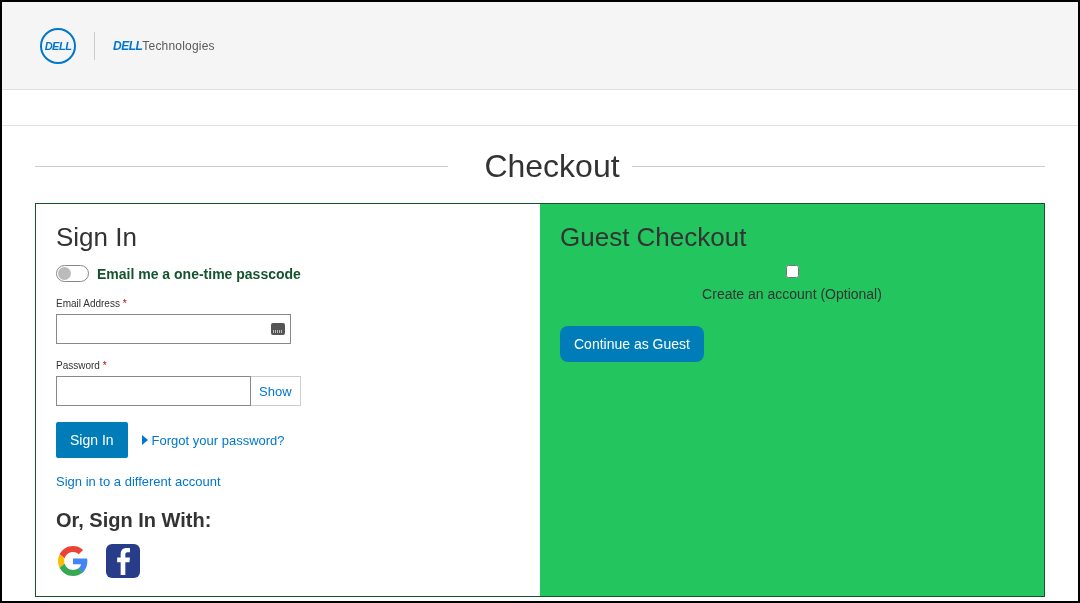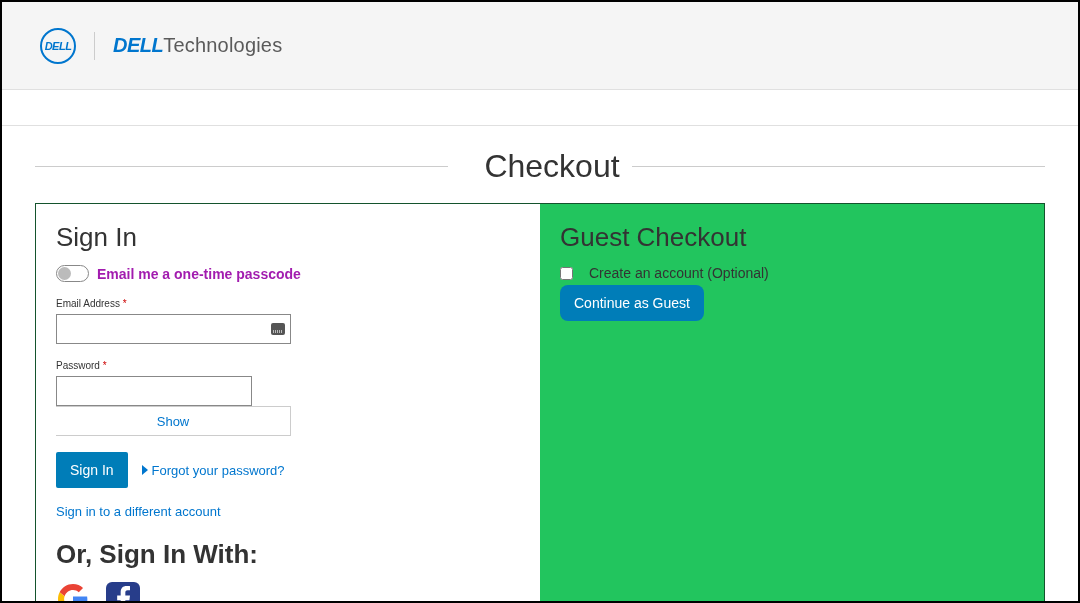--- a/index.html
+++ b/index.html
@@ -37,21 +37,21 @@
       font-weight: bold;
       font-style: italic;
       letter-spacing: -0.5px;
     }
     .header-divider {
       width: 1px;
       height: 28px;
       background: #ccc;
     }
     .dell-tech {
-      font-size: 20px;
+      font-size: 12px;
       color: #0076ce;
       font-weight: 400;
     }
     .dell-tech .bold {
       font-weight: 700;
       font-style: italic;
       letter-spacing: -0.5px;
     }
     .dell-tech .light {
       font-weight: 300;
@@ -121,21 +121,21 @@
       height: 13px;
       border-radius: 50%;
       background: #bbb;
       position: absolute;
       top: 1px;
       left: 1px;
     }
     .toggle-label {
       font-size: 14px;
       font-weight: 600;
-      color: #a21caf;
+      color: #14532d;
     }
     .field-group {
       margin-bottom: 16px;
     }
     .field-label {
       font-size: 10px;
       color: #333;
       margin-bottom: 5px;
       display: block;
     }
@@ -169,21 +169,20 @@
       bottom: 2px;
       left: 2px;
       right: 2px;
       height: 3px;
       background: repeating-linear-gradient(90deg, #bbb 0 1px, transparent 1px 2px);
     }
     .password-wrap {
       display: flex;
       align-items: stretch;
       width: 235px;
-      flex-direction: column;
     }
     .password-wrap .text-input {
       width: 196px;
       padding-right: 6px;
     }
     .show-btn {
       border: 1px solid #ccc;
       border-left: none;
       background: #fff;
       color: #0076ce;
@@ -224,21 +223,21 @@
     }
     .diff-account {
       color: #0076ce;
       font-size: 13px;
       text-decoration: none;
       display: inline-block;
       margin-bottom: 20px;
       text-align: center;
     }
     .or-title {
-      font-size: 26px;
+      font-size: 20px;
       color: #333;
       margin-bottom: 12px;
     }
     .social-row {
       display: flex;
       gap: 16px;
     }
     .social-btn {
       width: 34px;
       height: 34px;
@@ -247,22 +246,23 @@
       align-items: center;
       justify-content: center;
     }
     .fb-btn {
       background: #273d8a;
       border-radius: 6px;
     }
     .checkbox-row {
       display: flex;
       align-items: center;
-      gap: 16px;
-      margin-bottom: 4px;
+      gap: 8px;
+      margin-bottom: 24px;
+      flex-direction: column;
     }
     .checkbox {
       width: 13px;
       height: 13px;
     }
     .checkbox-label {
       font-size: 14px;
       color: #333;
     }
     .guest-btn {

